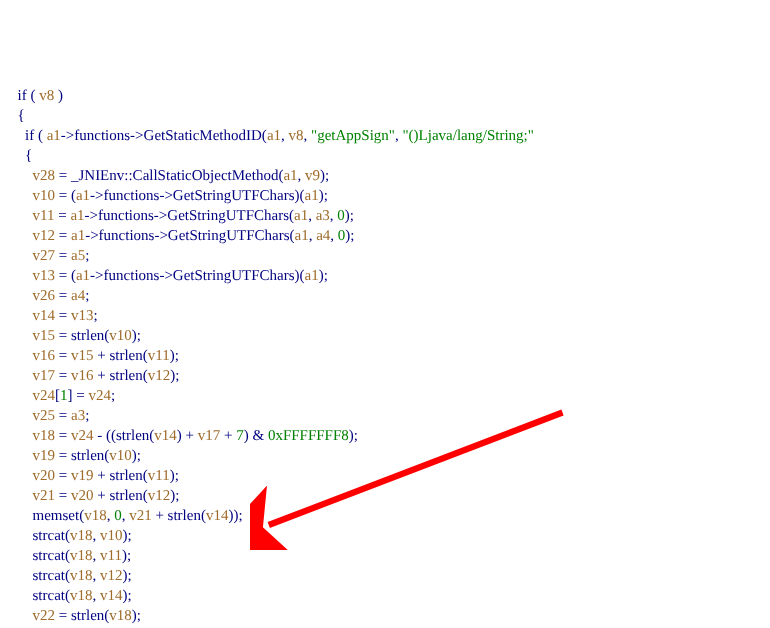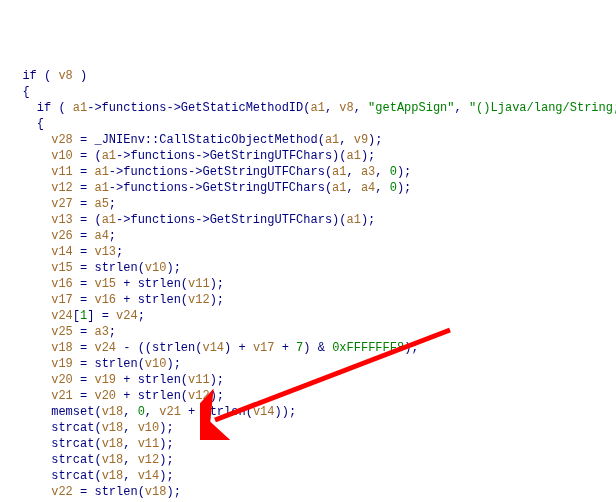--- a/index.html
+++ b/index.html
@@ -9,21 +9,21 @@
     line-height: 16px;
     background: #ffffff;
     color: #000080;
     white-space: pre;
     padding: 4px 0 4px 8px;
     overflow: hidden;
     width: 616px;
     height: 502px;
     position: relative;
   }
-  .line { display: block; }
+  .line { display: block; font-family: Liberation Serif, serif; }
   .kw    { color: #000080; }
   .str   { color: #008000; }   
   .num   { color: #008000; }   
   .var   { color: #9e6b2a; }
   .arrow {
     position: absolute;
     left: 200px;
     top: 320px;
     pointer-events: none;
   }

